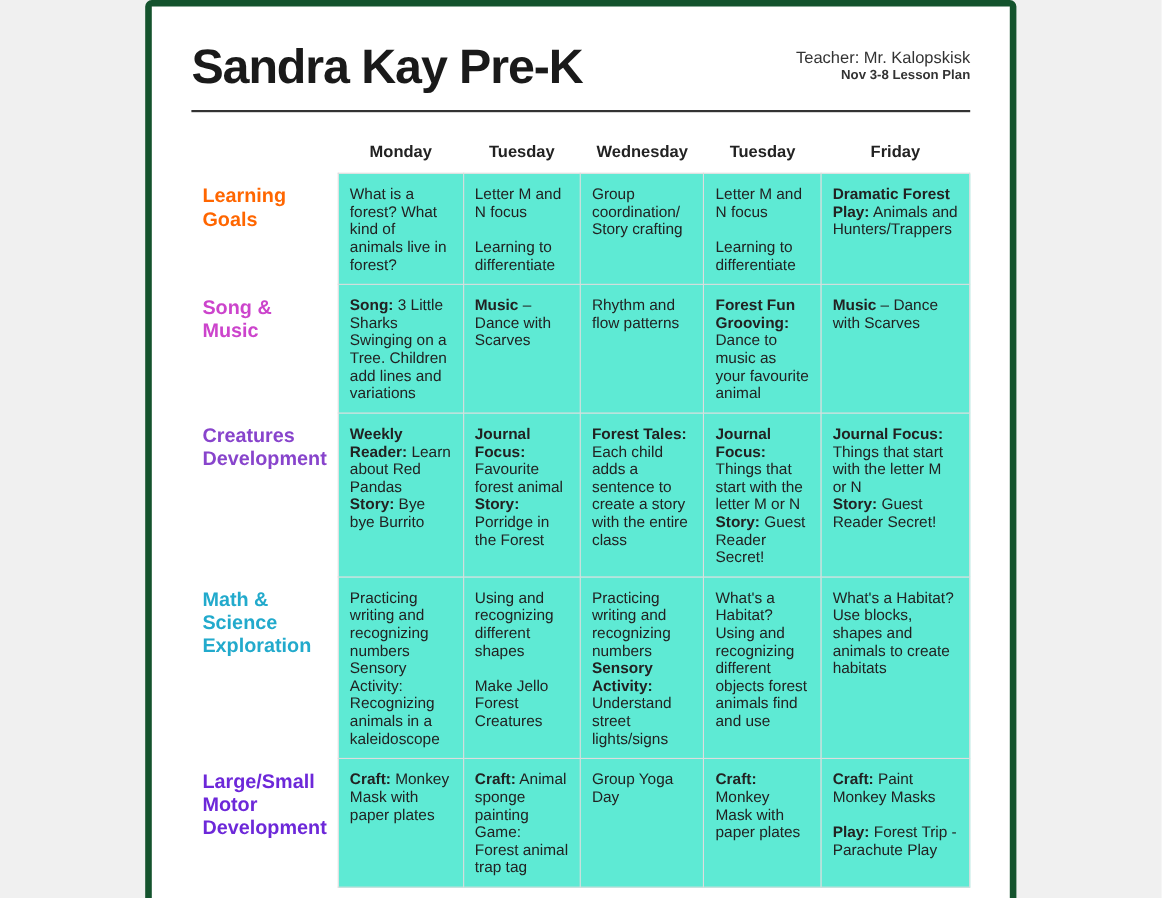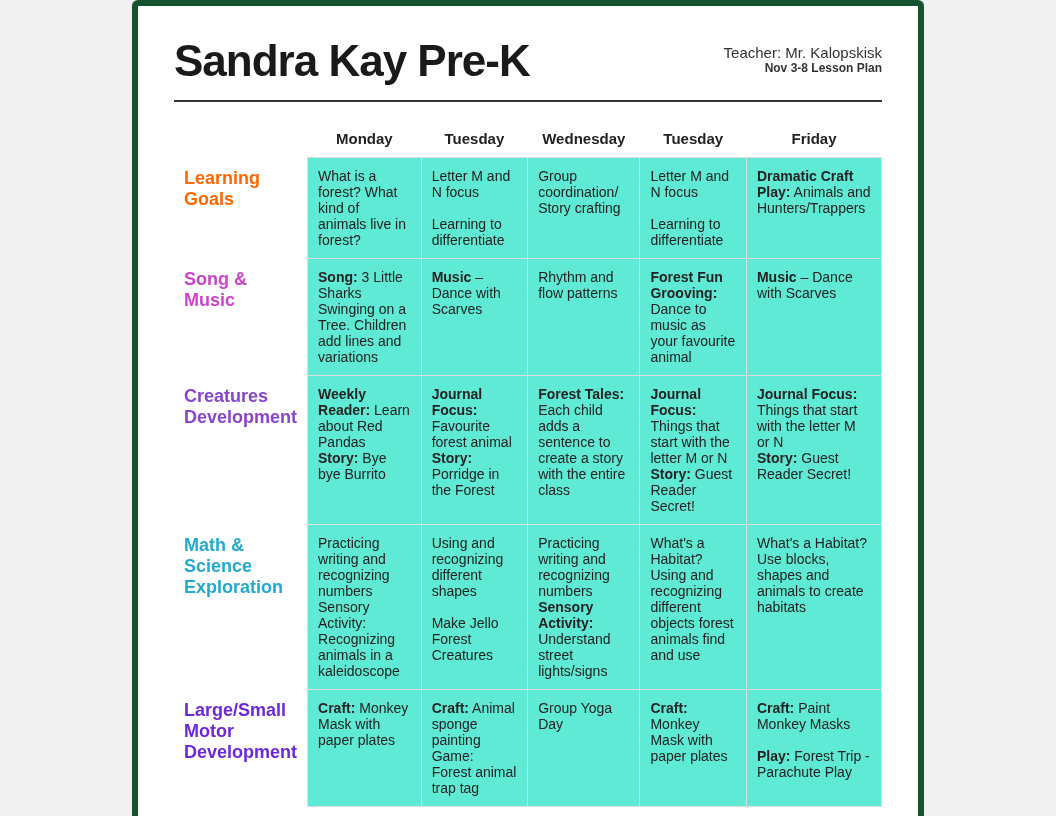--- a/index.html
+++ b/index.html
@@ -106,21 +106,21 @@
           <th class="col-day">Friday</th>
         </tr>
       </thead>
       <tbody id="table-body">
       <tr>
             <td class="row-label"><span class="label-learning">Learning Goals</span></td>
             <td>What is a forest? What kind of animals live in forest?</td>
             <td>Letter M and N focus<br><br>Learning to differentiate</td>
             <td>Group coordination/ Story crafting</td>
             <td>Letter M and N focus<br><br>Learning to differentiate</td>
-            <td><strong>Dramatic Craft Play:</strong> Animals and Hunters/Trappers</td>
+            <td><strong>Dramatic Forest Play:</strong> Animals and Hunters/Trappers</td>
           </tr>
           <tr>
             <td class="row-label"><span class="label-song">Song &amp; Music</span></td>
             <td><strong>Song:</strong> 3 Little Sharks Swinging on a Tree. Children add lines and variations</td>
             <td><strong>Music</strong> – Dance with Scarves</td>
             <td>Rhythm and flow patterns</td>
             <td><strong>Forest Fun Grooving:</strong> Dance to music as your favourite animal</td>
             <td><strong>Music</strong> – Dance with Scarves</td>
           </tr>
           <tr>

